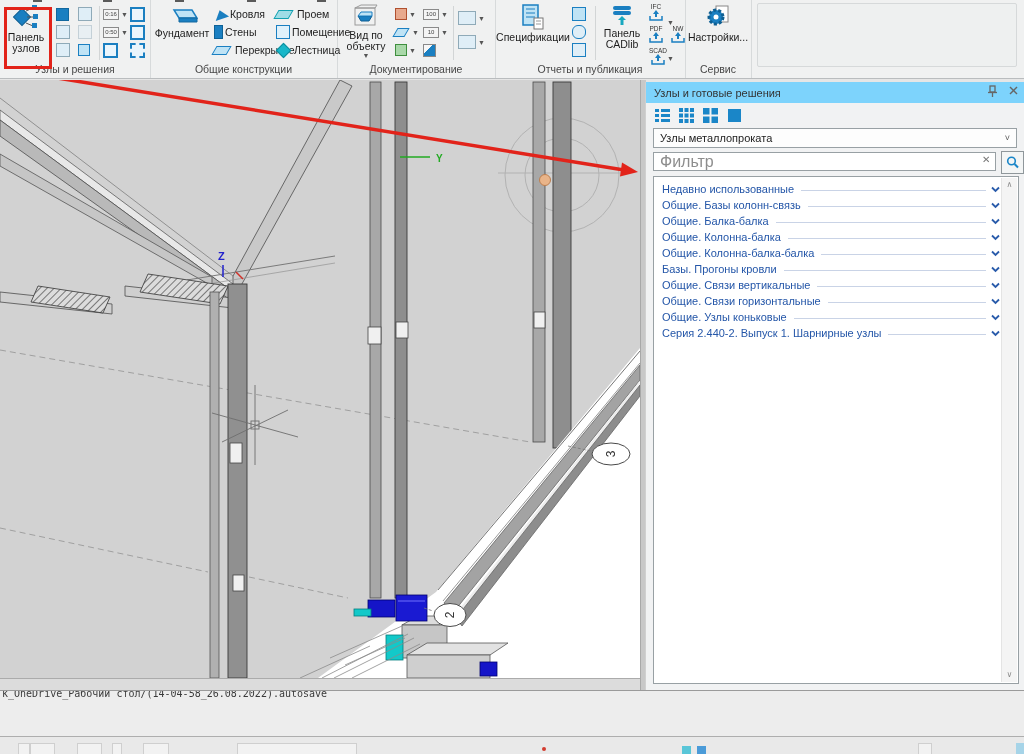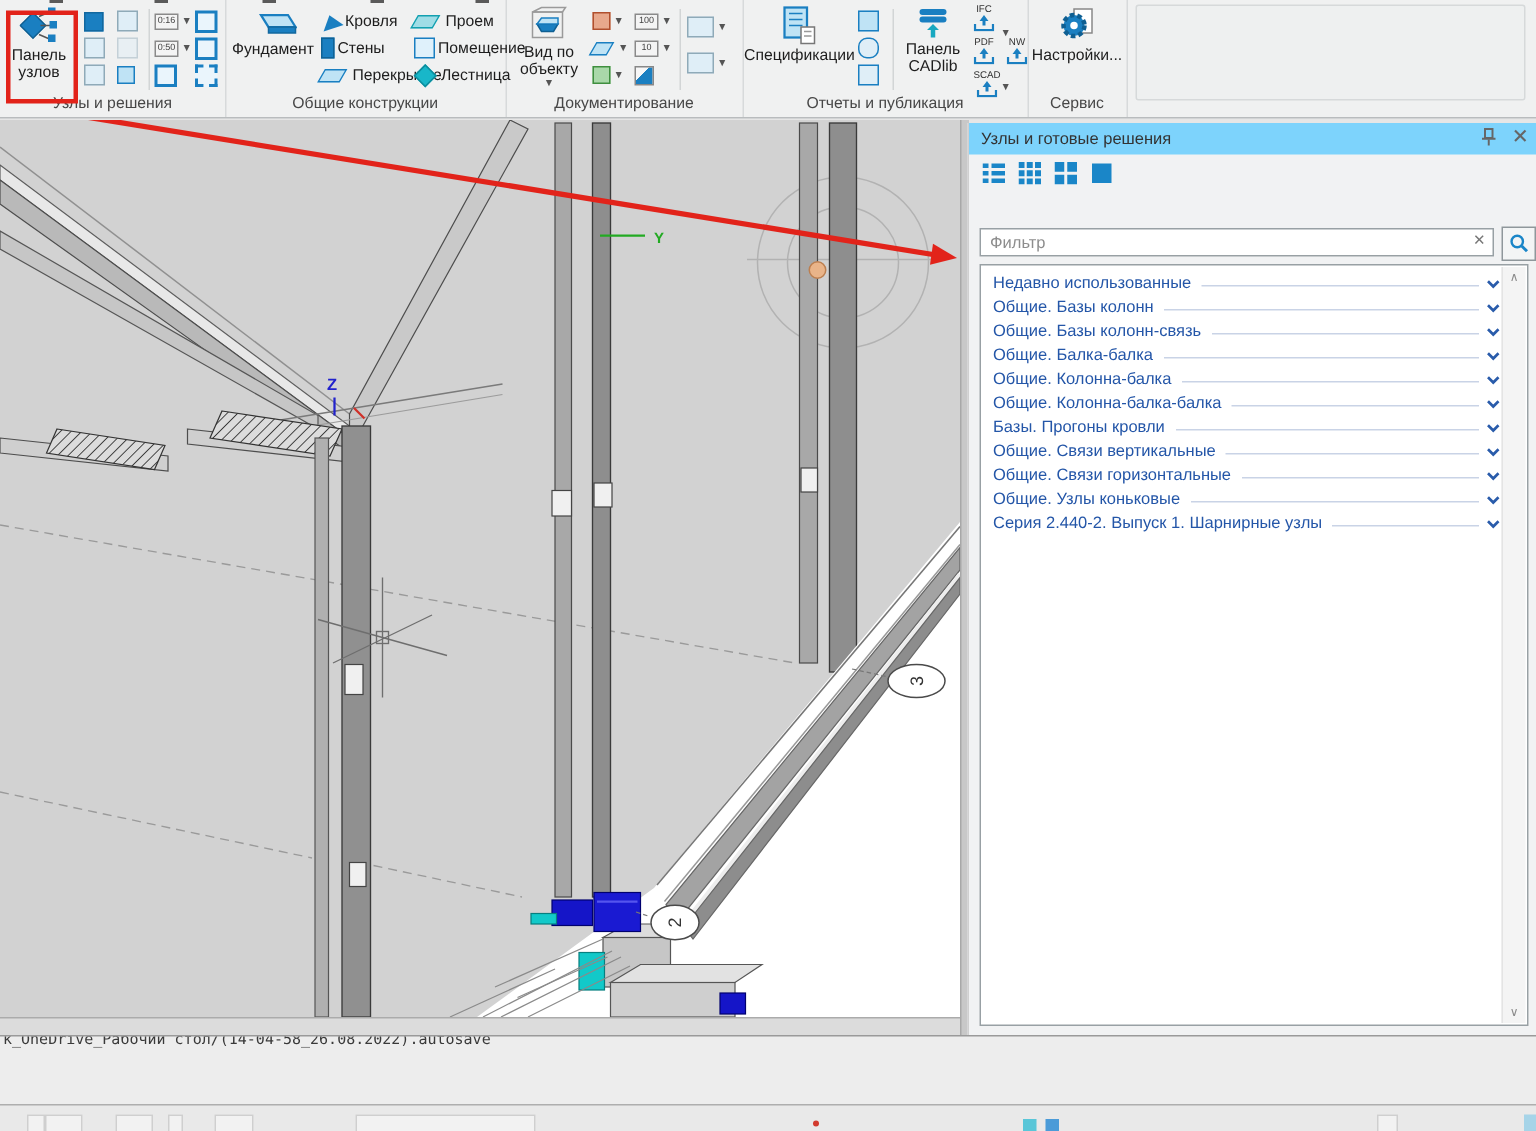--- a/index.html
+++ b/index.html
@@ -37,21 +37,21 @@
   
   #panel{left:645px;top:82px;width:379px;height:610px;background:#f1f2f3;border-left:1px solid #d0d0d0;border-bottom:1px solid #b9b9b9;}
   #panel-header{position:absolute;left:0;top:0;right:0;height:21px;background:#7dd3fc;display:flex;align-items:center;padding-left:8px;color:#333;}
   #panel-hicons{position:absolute;right:6px;top:3px;display:flex;gap:10px;color:#666;}
   #ptoolbar{position:absolute;left:9px;top:26px;display:flex;gap:9px;}
   .pt-ic{width:15px;height:15px;}
   #pcombo{position:absolute;left:7px;top:46px;width:364px;height:20px;background:#fdfdfd;border:1px solid #98a0a4;
           display:flex;align-items:center;padding-left:6px;box-sizing:border-box;color:#222;}
   #pcombo .chev{margin-left:auto;margin-right:6px;color:#555;font-size:9px;}
   #pfilter{position:absolute;left:7px;top:70px;width:343px;height:19px;box-sizing:border-box;border:1px solid #98a0a4;
-           background:#fff;font-family:"Liberation Sans",sans-serif;font-size:11px;padding:0 18px 0 6px;color:#222;}
+           background:#fff;font-family:"Liberation Sans",sans-serif;font-size:16px;padding:0 18px 0 6px;color:#222;}
   #pfilter::placeholder{color:#8d8d8d;}
   #pfilter-clear{position:absolute;left:336px;top:72px;color:#777;font-size:10px;cursor:default;}
   #psearch{position:absolute;left:355px;top:69px;width:21px;height:21px;background:#f3f5f5;border:1px solid #8f979b;
            display:flex;align-items:center;justify-content:center;}
   #plist{position:absolute;left:7px;top:94px;width:366px;height:508px;background:#fff;border:1px solid #98a0a4;box-sizing:border-box;}
   .litem{display:flex;align-items:flex-start;height:16px;padding-left:8px;padding-right:2px;cursor:default;}
   .litem .lt{color:#2456a8;white-space:nowrap;line-height:15px;}
   .litem .leader{flex:1;border-top:1px solid #c9d3e6;margin:8px 5px 0 7px;}
   .litem .lchev{margin-top:4px;}
   #plist-sb{position:absolute;top:1px;right:1px;bottom:1px;width:15px;background:#f4f4f4;border-left:1px solid #e4e4e4;}
@@ -459,41 +459,38 @@
           <rect x="8.5" y="0" width="6.5" height="6.5"></rect>
       <rect x="0" y="8.5" width="6.5" height="6.5"></rect>
           <rect x="8.5" y="8.5" width="6.5" height="6.5"></rect>
         </g>
     </svg>
     <svg class="pt-ic" viewBox="0 0 15 15">
       <rect x="1" y="1" width="13" height="13" fill="#1a86c8"></rect>
     </svg>
   </div>
 
+  <div id="pcombo">
+    <span>Узлы металлопроката</span>
+    <span class="chev">˅</span>
+  </div>
 
   <input id="pfilter" placeholder="Фильтр" style="">
   <span id="pfilter-clear" class="abs">✕</span>
   <div id="psearch">
     <svg width="13" height="13" viewBox="0 0 13 13">
       <circle cx="5.5" cy="5" r="3.8" fill="none" stroke="#1a86c8" stroke-width="1.6"></circle>
       <line x1="8.5" y1="8" x2="12" y2="11.5" stroke="#1a86c8" stroke-width="2"></line>
     </svg>
   </div>
 
   <div id="plist">
     <div id="plist-items">
       <div class="litem">
           <span class="lt">Недавно использованные</span>
-          <span class="leader"></span>
-          <svg class="lchev" width="9" height="7" viewBox="0 0 9 7">
-            <path d="M1,1.5 L4.5,5 L8,1.5" fill="none" stroke="#2a5cab" stroke-width="1.8"></path>
-          </svg>
-        </div>
-      <div class="litem">
-          <span class="lt">Общие. Базы колонн</span>
           <span class="leader"></span>
           <svg class="lchev" width="9" height="7" viewBox="0 0 9 7">
             <path d="M1,1.5 L4.5,5 L8,1.5" fill="none" stroke="#2a5cab" stroke-width="1.8"></path>
           </svg>
         </div>
       <div class="litem">
           <span class="lt">Общие. Базы колонн-связь</span>
           <span class="leader"></span>
           <svg class="lchev" width="9" height="7" viewBox="0 0 9 7">
             <path d="M1,1.5 L4.5,5 L8,1.5" fill="none" stroke="#2a5cab" stroke-width="1.8"></path>

